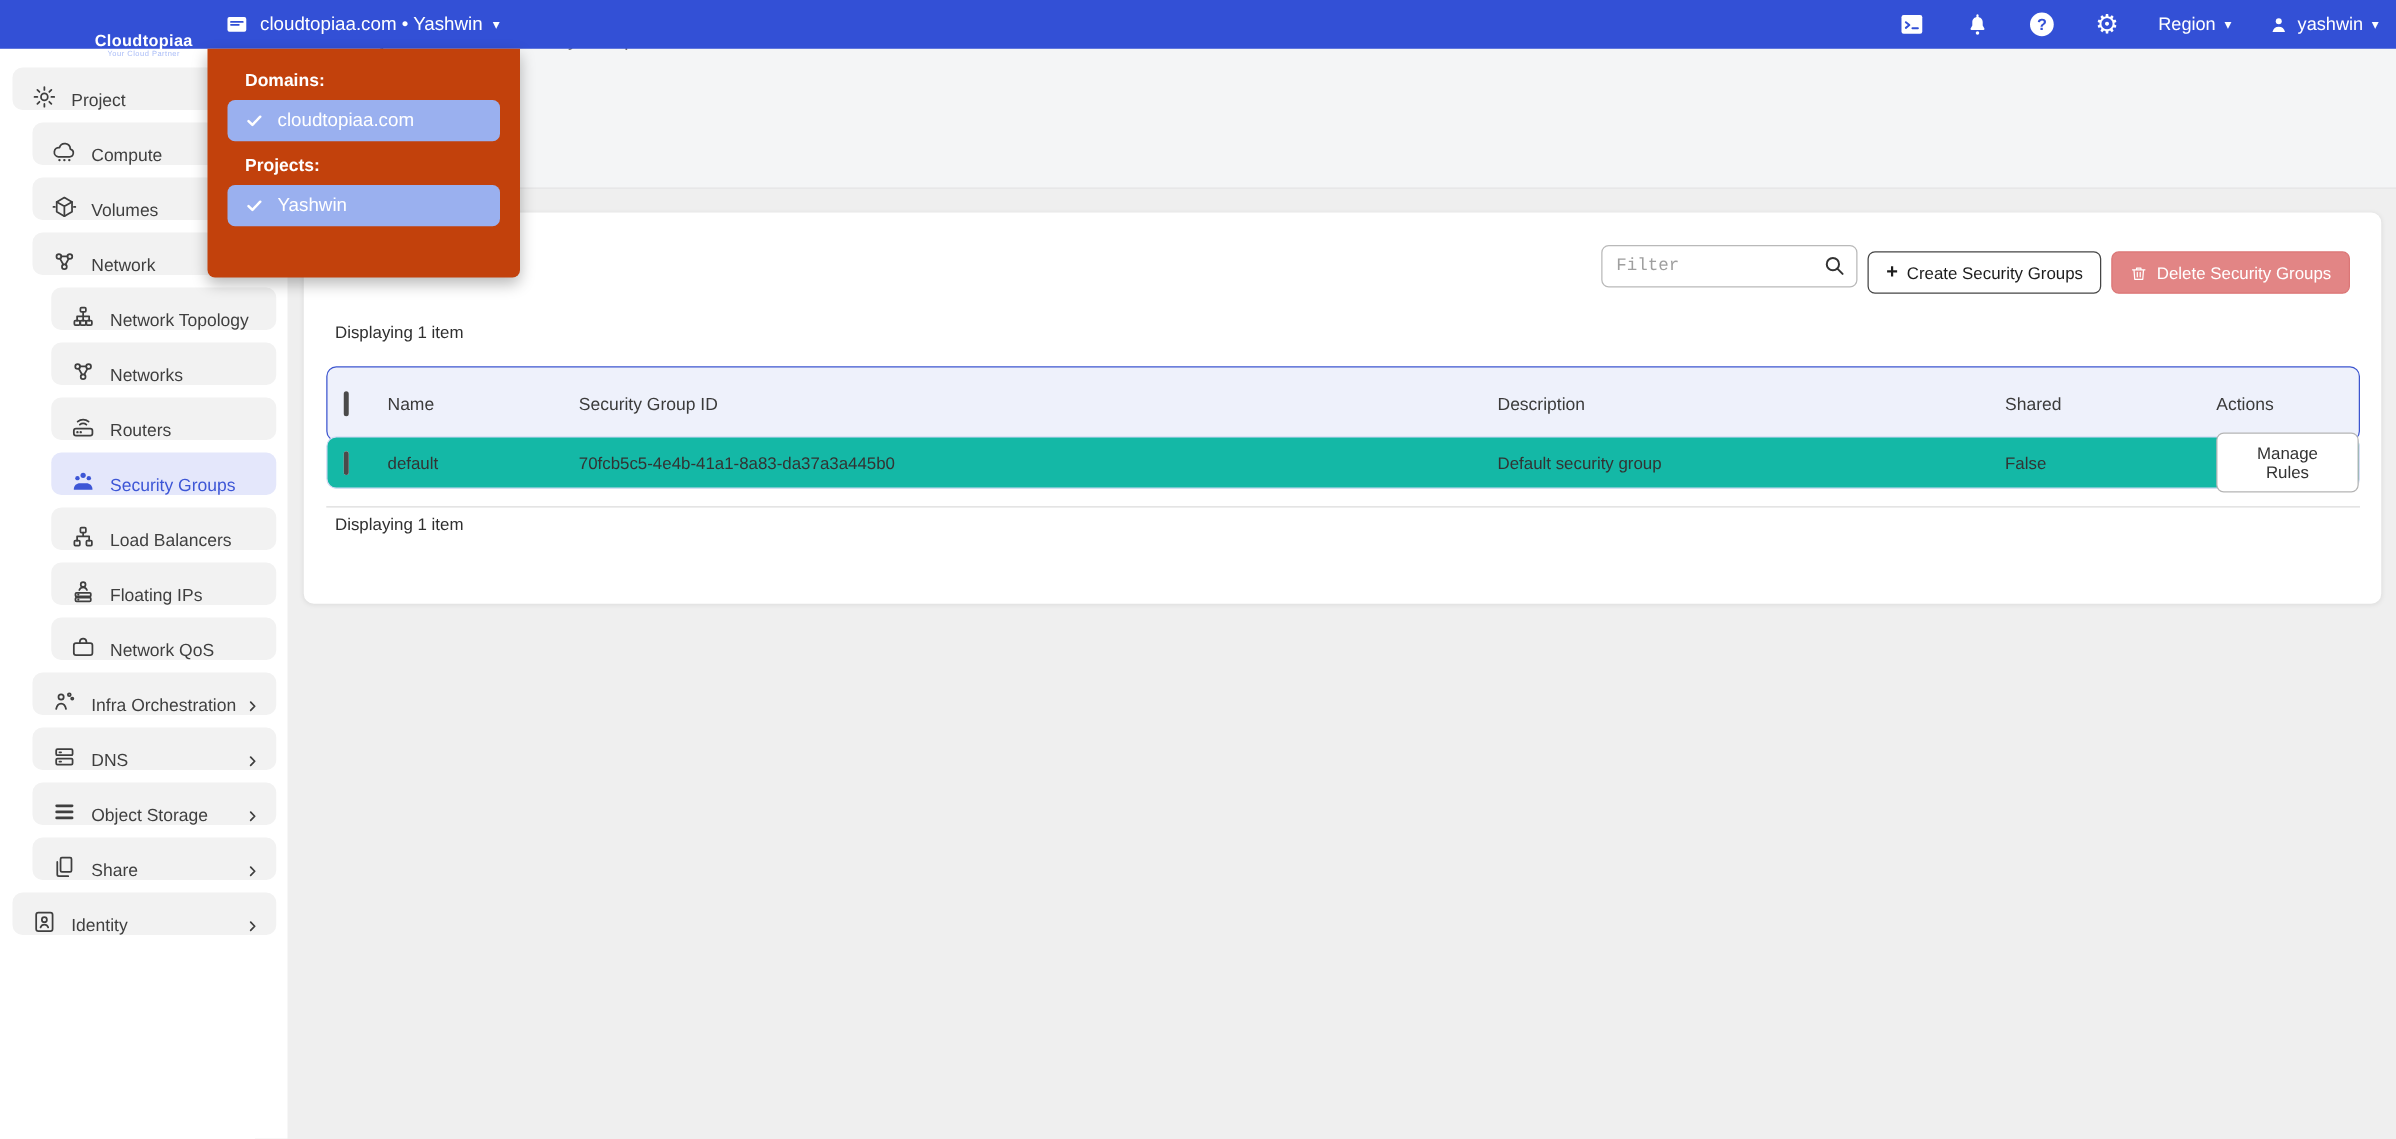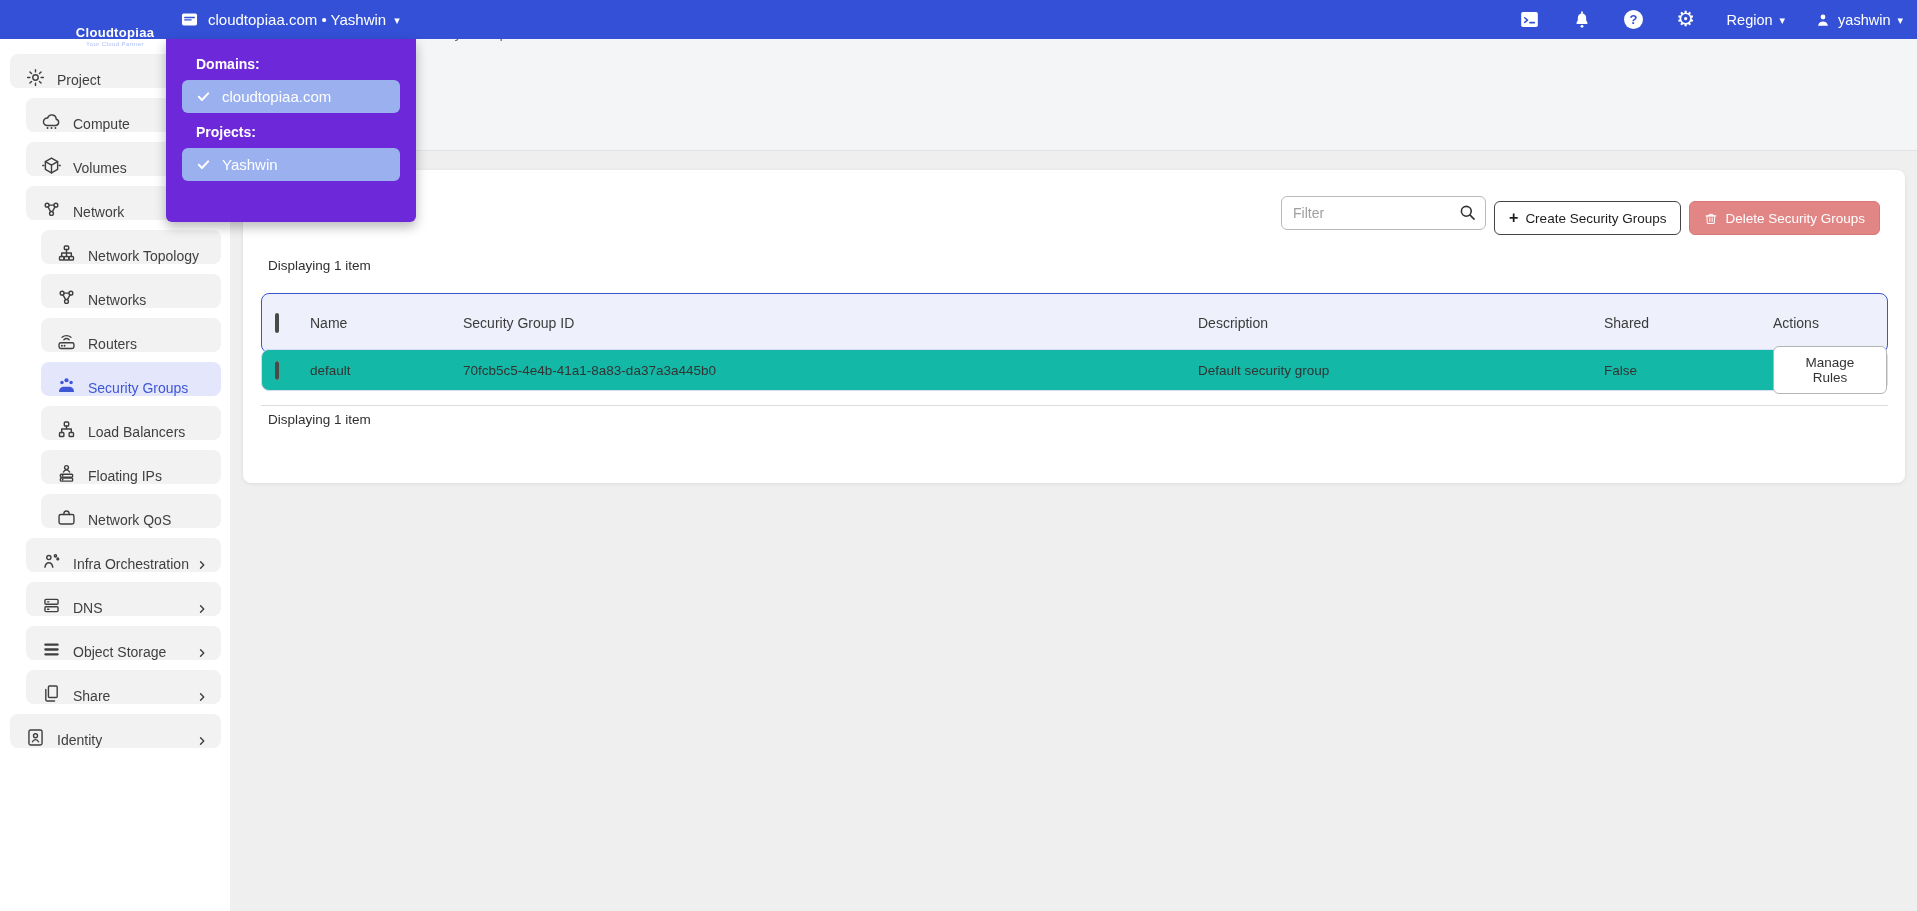--- a/index.html
+++ b/index.html
@@ -25,21 +25,21 @@
   .nav-right { position:absolute; right:14px; top:0; height:39px;
     display:flex; align-items:center; gap:30px; }
   .nav-ico { width:22px; height:22px; display:flex; align-items:center; justify-content:center; cursor:pointer; }
   .help-bubble { width:19px; height:19px; border-radius:50%; background:#fff; color:#3350d6;
     font-weight:bold; font-size:13px; display:flex; align-items:center; justify-content:center; }
   .gear-glyph { font-family:"DejaVu Sans",sans-serif; font-size:21px; color:#fff; line-height:1; }
   .nav-drop { display:flex; align-items:center; gap:7px; font-size:14.5px; cursor:pointer; }
   
   .switcher-dd {
     position:absolute; left:166px; top:39px; width:250px; height:183px;
-    background:#6d28d9; border-radius:0 0 6px 6px; z-index:60;
+    background:#c2410c; border-radius:0 0 6px 6px; z-index:60;
     box-shadow:0 5px 12px rgba(0,0,0,.28); color:#fff;
   }
   .dd-label { position:absolute; left:30px; font-size:14px; font-weight:bold; }
   .dd-label.domains { top:17px; }
   .dd-label.projects { top:85px; }
   .dd-pill { position:absolute; left:16px; right:16px; height:33px; border-radius:6px;
     background:#9ab0ef; display:flex; align-items:center; gap:11px; padding-left:14px;
     font-size:15px; color:#fff; cursor:pointer; }
   .dd-pill.d1 { top:41px; }
   .dd-pill.p1 { top:109px; }
@@ -65,21 +65,21 @@
   .main-header { position:absolute; left:230px; top:39px; right:0; height:112px;
     background:#f4f5f6; border-bottom:1px solid #e3e3e3; }
   .breadcrumb { position:absolute; top:24px; left:0; padding-left:281px;
     font-size:15px; color:#6e6e6e; white-space:nowrap; }
   .page-title { position:absolute; top:53px; left:33px; font-size:32px;
     letter-spacing:-.3px; color:#2e2e2e; white-space:nowrap; }
   
   .card { position:absolute; left:243px; top:170px; width:1662px; height:313px;
     background:#fff; border-radius:8px; box-shadow:0 1px 4px rgba(0,0,0,.08); z-index:5; }
   .toolbar { position:absolute; top:26px; right:25px; display:flex; gap:8px; align-items:center; }
-  .filter-wrap { position:relative; width:205px; height:44px; }
+  .filter-wrap { position:relative; width:205px; height:44px;font-family:Liberation Mono, monospace; }
   .filter-wrap input { width:100%; height:34px; border:1px solid #b9b9b9; border-radius:6px;
     padding:0 34px 0 11px; font-size:14px; font-family:inherit; color:#333; outline:none; }
   .filter-wrap input::placeholder { color:#9f9f9f; }
   .search-ic { position:absolute; right:9px; top:7px; width:19px; height:19px; cursor:pointer; }
   .btn { height:34px; border-radius:6px; display:flex; align-items:center; gap:7px;
     padding:0 14px; font-size:13.5px; cursor:pointer; white-space:nowrap; }
   .btn-create { background:#fff; border:1px solid #454545; color:#1d1d1d; }
   .btn-create .plus { font-weight:bold; font-size:16px; line-height:1; }
   .btn-delete { background:#e28585; border:1px solid #db7676; color:#fff; }
   .btn-delete svg { width:14px; height:15px; }

